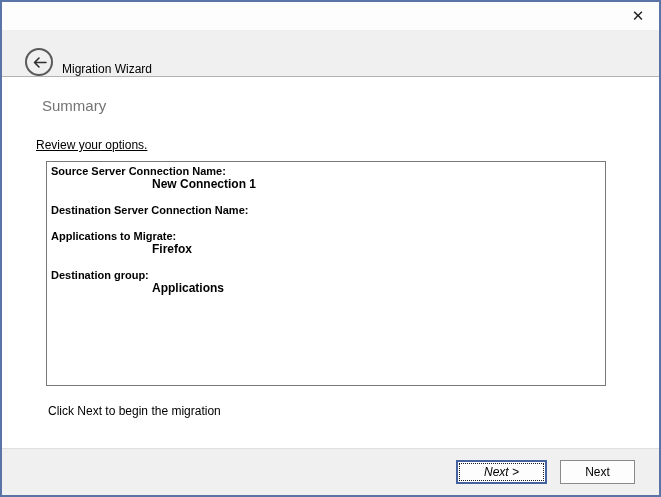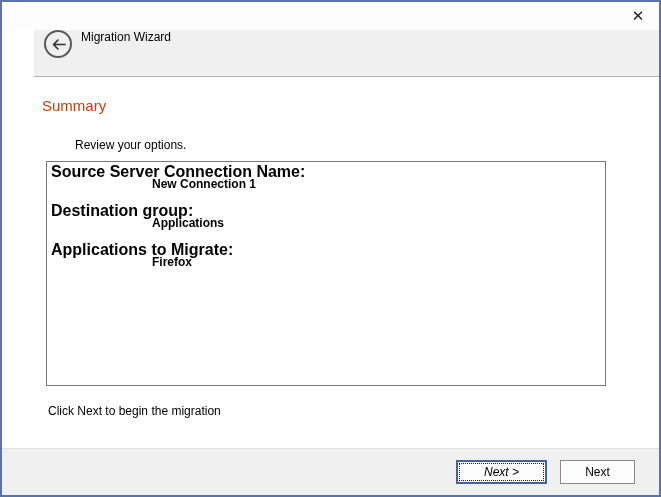--- a/index.html
+++ b/index.html
@@ -25,54 +25,53 @@
     display:flex; align-items:center; justify-content:center;
     font-size:15px; color:#1b1b1b; cursor:default;
     font-family:"DejaVu Sans",sans-serif;
   }
 
   
   .wizard-header{
     height:47px; flex:0 0 47px;
     background:#f0f0f0;
     border-bottom:1px solid #b2b2b2;
-    display:flex; align-items:flex-start;
-    padding-left:10px;
-    margin-left:32px;
+    display:flex; align-items:flex-end;
+    padding-left:23px;
   }
   .back-button{
     width:28px; height:28px;
     border:2px solid #5a5a5a; border-radius:50%;
     display:flex; align-items:center; justify-content:center;
     background:transparent; flex:0 0 28px;
   }
   .wizard-title{
     margin-left:9px; font-size:12px; color:#000;
   }
 
   
   .content{ flex:1 1 auto; background:#fff; position:relative; }
   .page-title{
-    font-size:15px; font-weight:400; color:#c2410c;
+    font-size:15px; font-weight:400; color:#737373;
     margin:20px 0 0 40px;
   }
   .review-text{
-    font-size:12px; margin:24px 0 0 73px;
+    font-size:12px; margin:24px 0 0 34px;text-decoration:underline;
   }
   .summary-box{
     margin:9px 0 0 44px;
     width:560px; height:225px;
     border:1px solid #787878;
     background:#fff;
     padding:3px 4px;
     overflow:hidden;
   }
   .summary-item{ margin-bottom:13px; }
   .summary-item .label{
-    display:block; font-weight:bold; font-size:16px; line-height:13px;
+    display:block; font-weight:bold; font-size:11px; line-height:13px;
   }
   .summary-item .value{
     display:block; font-size:12px; line-height:13px; padding-left:101px;font-weight:bold;
   }
   .next-note{
     font-size:12px; margin:18px 0 0 46px;
   }
 
   
   .footer{
@@ -121,28 +120,29 @@
   <div class="content">
     <div class="page-title">Summary</div>
     <div class="review-text">Review your options.</div>
 
     <div class="summary-box">
       <div class="summary-item">
         <span class="label">Source Server Connection Name:</span>
         <span class="value">New Connection 1</span>
       </div>
       <div class="summary-item">
+        <span class="label">Destination Server Connection Name:</span>
+      </div>
+      <div class="summary-item">
+        <span class="label">Applications to Migrate:</span>
+        <span class="value">Firefox</span>
       </div>
       <div class="summary-item">
         <span class="label">Destination group:</span>
         <span class="value">Applications</span>
-      </div>
-      <div class="summary-item">
-        <span class="label">Applications to Migrate:</span>
-        <span class="value">Firefox</span>
       </div>
     </div>
 
     <div class="next-note">Click Next to begin the migration</div>
   </div>
 
   <div class="footer">
     <button class="btn btn-next">Next &gt;</button>
     <button class="btn">Next</button>
   </div>

